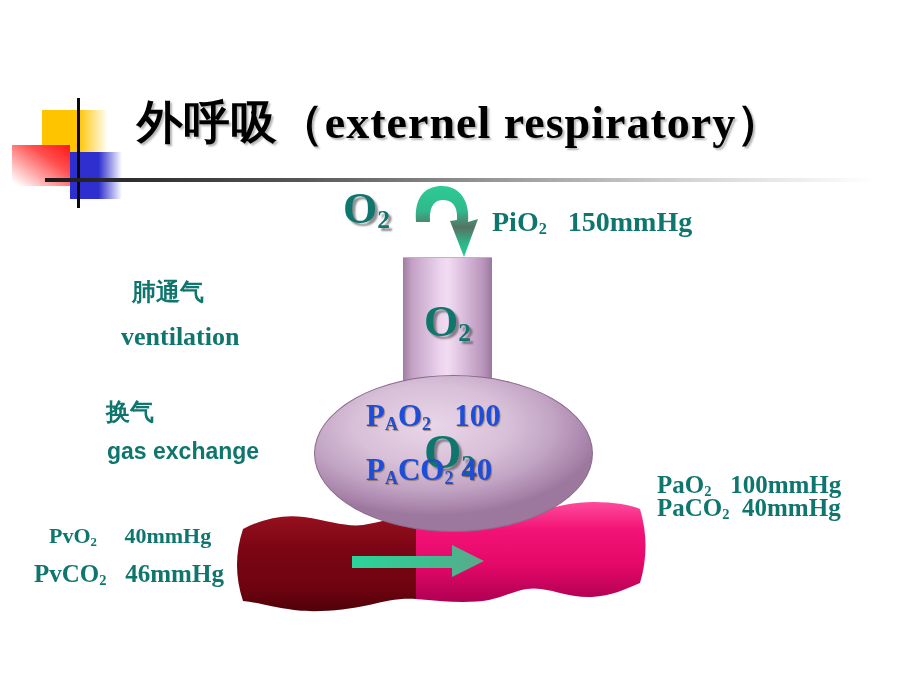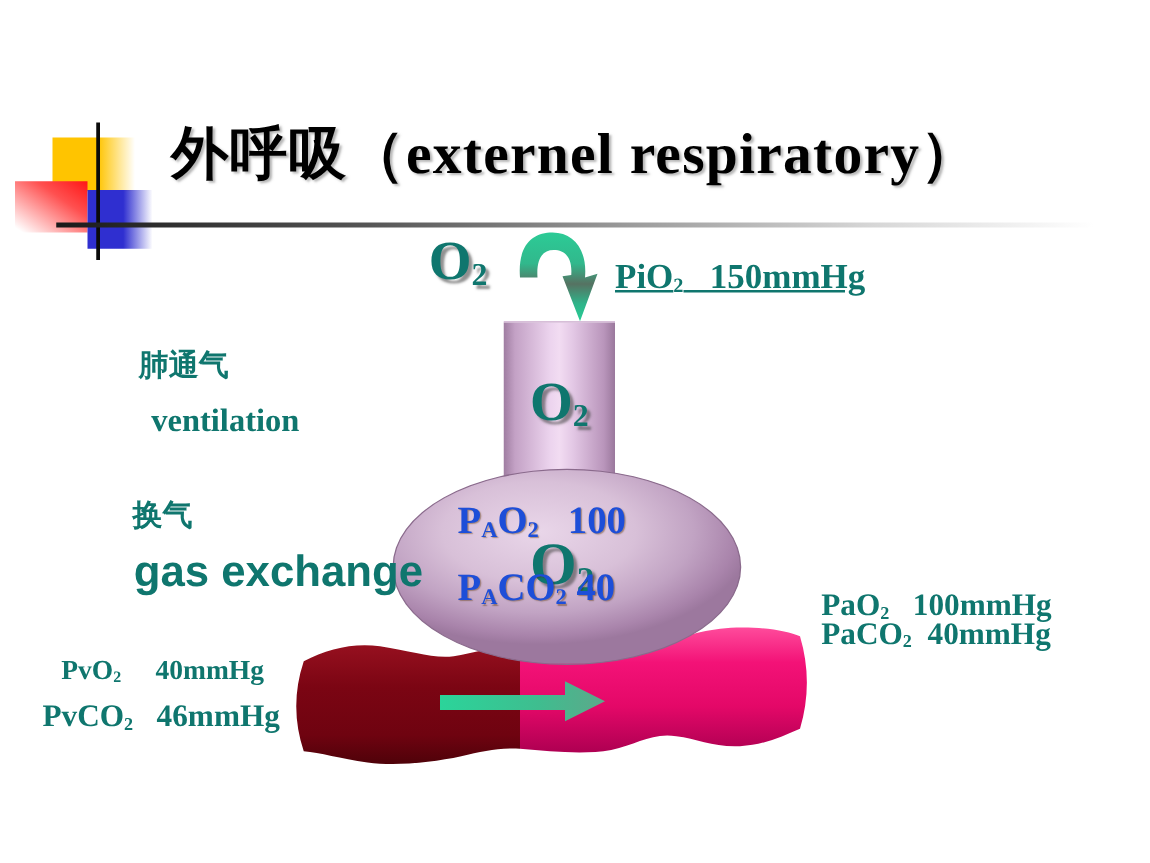--- a/index.html
+++ b/index.html
@@ -92,27 +92,27 @@
           <stop offset="0.8" stop-color="#2fb389"></stop>
         <stop offset="1" stop-color="#27cd96"></stop>
       </linearGradient>
     </defs>
     <path fill="url(#gCurve)" d="M416,222 C414,196 426,186 442,186 C459,186 470,200 468,222
          L478,219 L464,257 L450,221 L457,220
          C458,206 452,200 443,200 C434,200 429,207 430,222 Z"></path>
   </svg>
 
   <div class="lbl shadowed z3" style="left:343px;top:183px;font-size:44px;"><span>O</span><sub>2</sub></div>
-  <div class="lbl z3" style="left:492px;top:206px;font-size:28px;text-decoration:underline;"><span>PiO</span><sub>2</sub><span>   150mmHg</span></div>
+  <div class="lbl z3" style="left:492px;top:206px;font-size:28px;"><span>PiO</span><sub>2</sub><span>   150mmHg</span></div>
 
-  <div class="lbl cjk z3" style="left:111px;top:276px;font-size:24px;">肺通气</div>
+  <div class="lbl cjk z3" style="left:132px;top:276px;font-size:24px;">肺通气</div>
   <div class="lbl z3" style="left:121px;top:322px;font-size:26px;">ventilation</div>
 
   <div class="lbl cjk z3" style="left:106px;top:396px;font-size:24px;">换气</div>
-  <div class="lbl sans z3" style="left:107px;top:438px;font-size:35px;">gas exchange</div>
+  <div class="lbl sans z3" style="left:107px;top:438px;font-size:23px;">gas exchange</div>
 
   <div class="lbl shadowed z3" style="left:403px;top:296px;width:89px;text-align:center;font-size:44px;"><span>O</span><sub>2</sub></div>
 
   <div class="lbl yellow z3" style="left:366px;top:398px;font-size:31px;"><span>P</span><sub>A</sub><span>O</span><sub>2</sub><span>   100</span></div>
   <div class="lbl shadowed z3" style="left:424px;top:424px;font-size:48px;"><span>O</span><sub>2</sub></div>
   <div class="lbl yellow z3" style="left:366px;top:452px;font-size:31px;"><span>P</span><sub>A</sub><span>CO</span><sub>2</sub><span> 40</span></div>
 
   <div class="lbl z3" style="left:657px;top:471px;font-size:25px;"><span>PaO</span><sub>2</sub><span>   100mmHg</span></div>
   <div class="lbl z3" style="left:657px;top:494px;font-size:25px;"><span>PaCO</span><sub>2</sub><span>  40mmHg</span></div>
 

